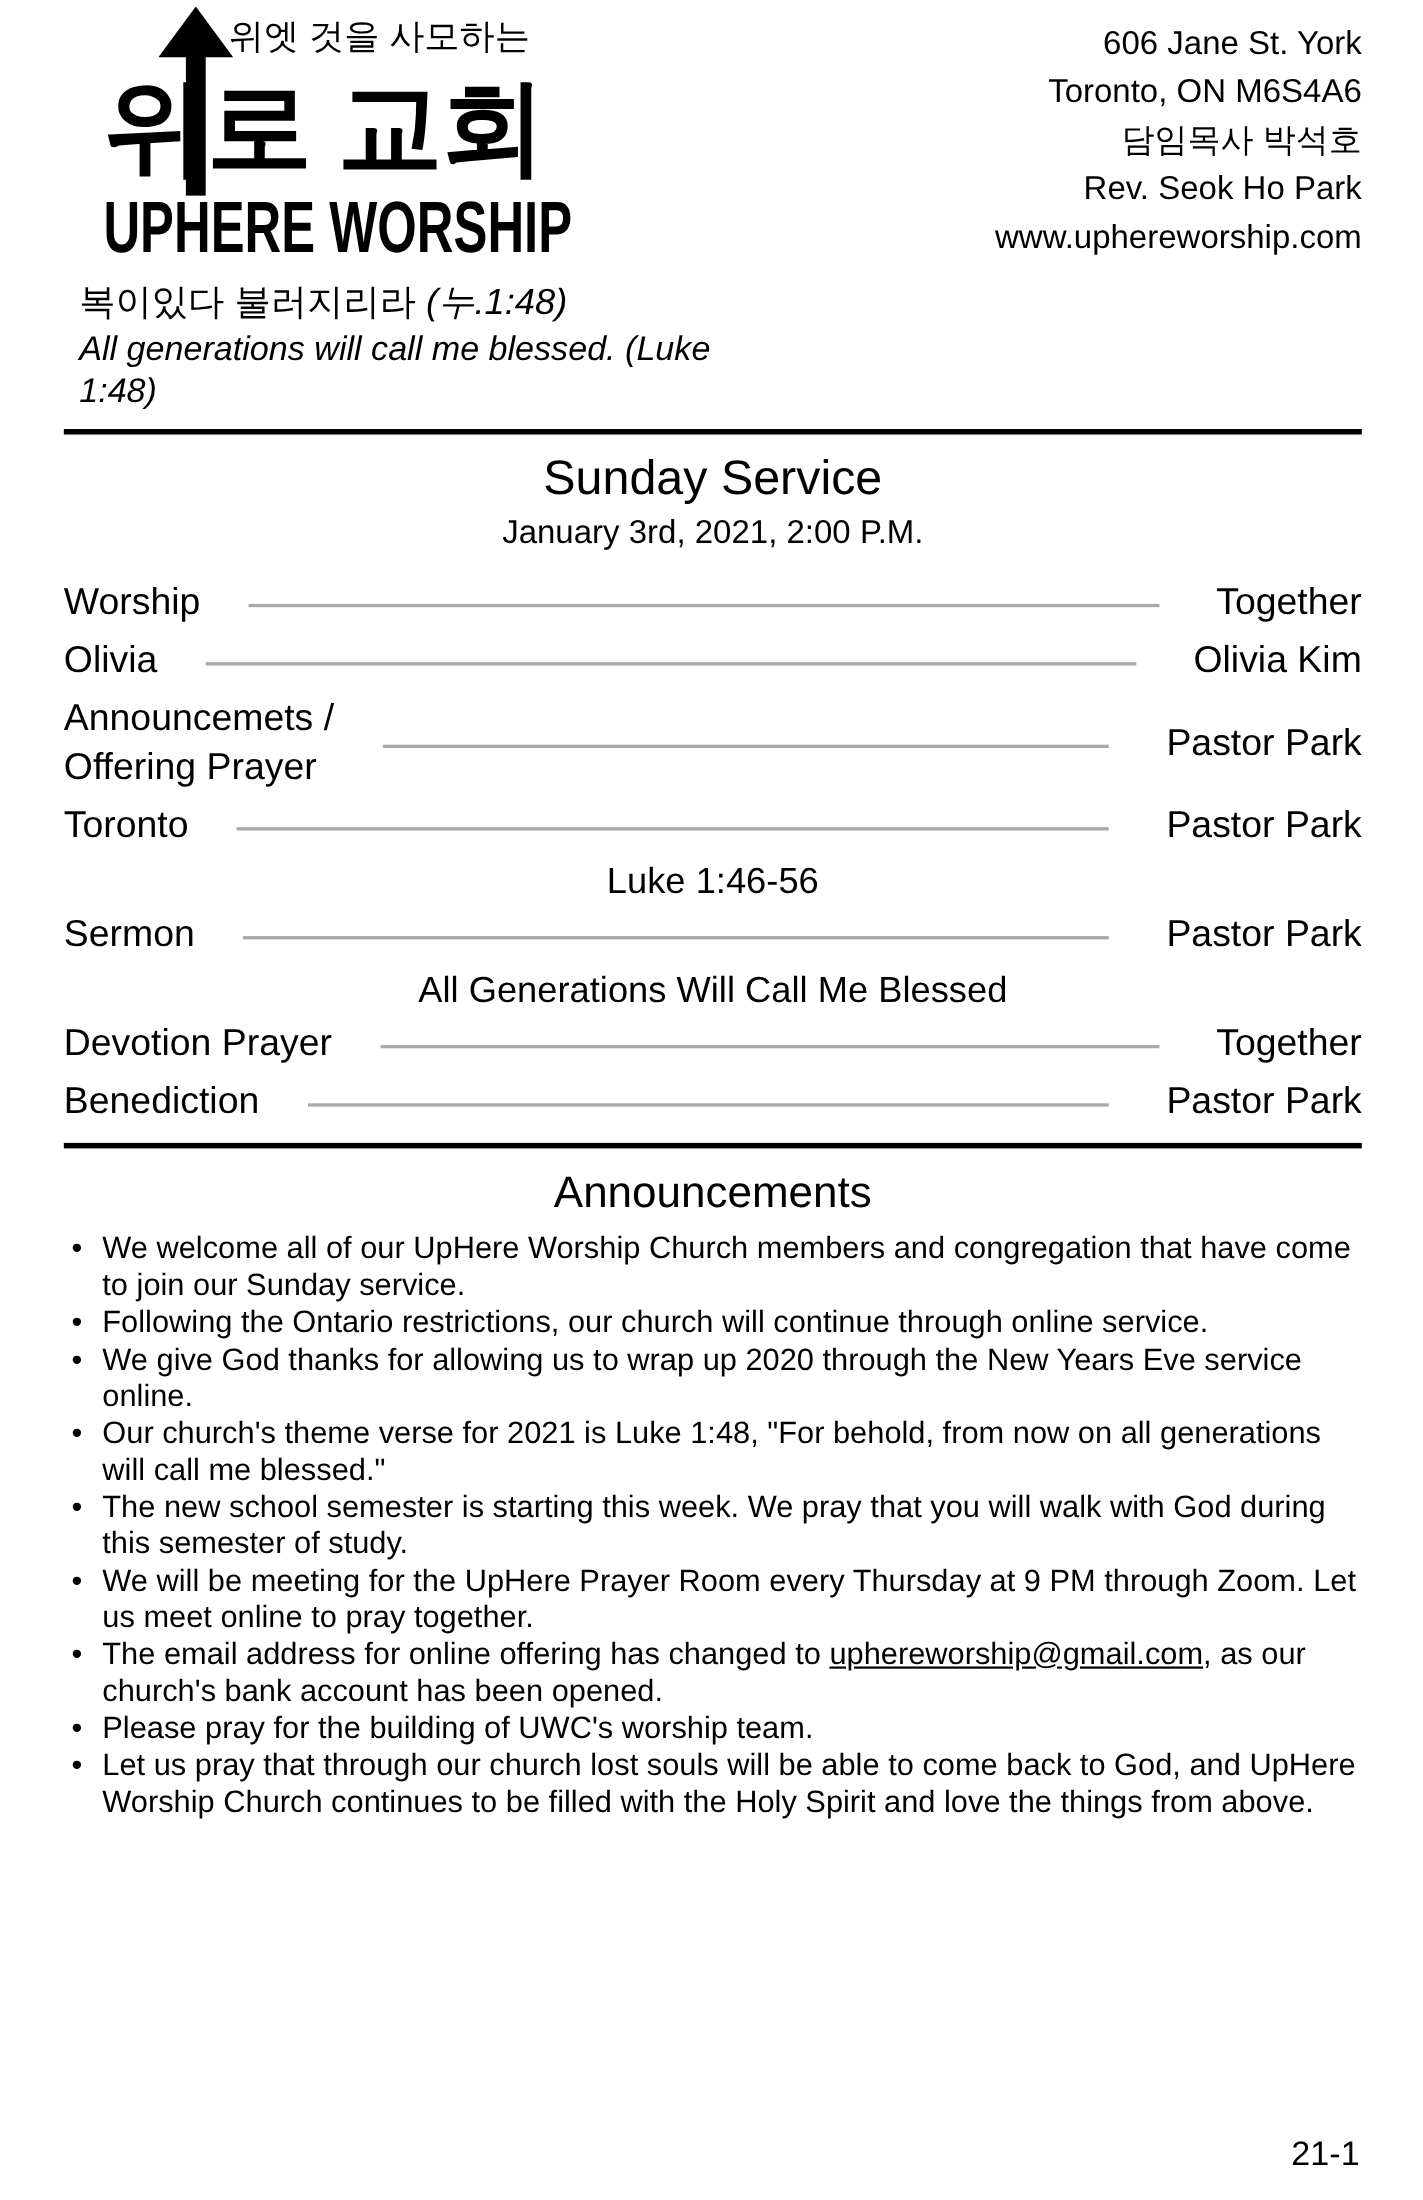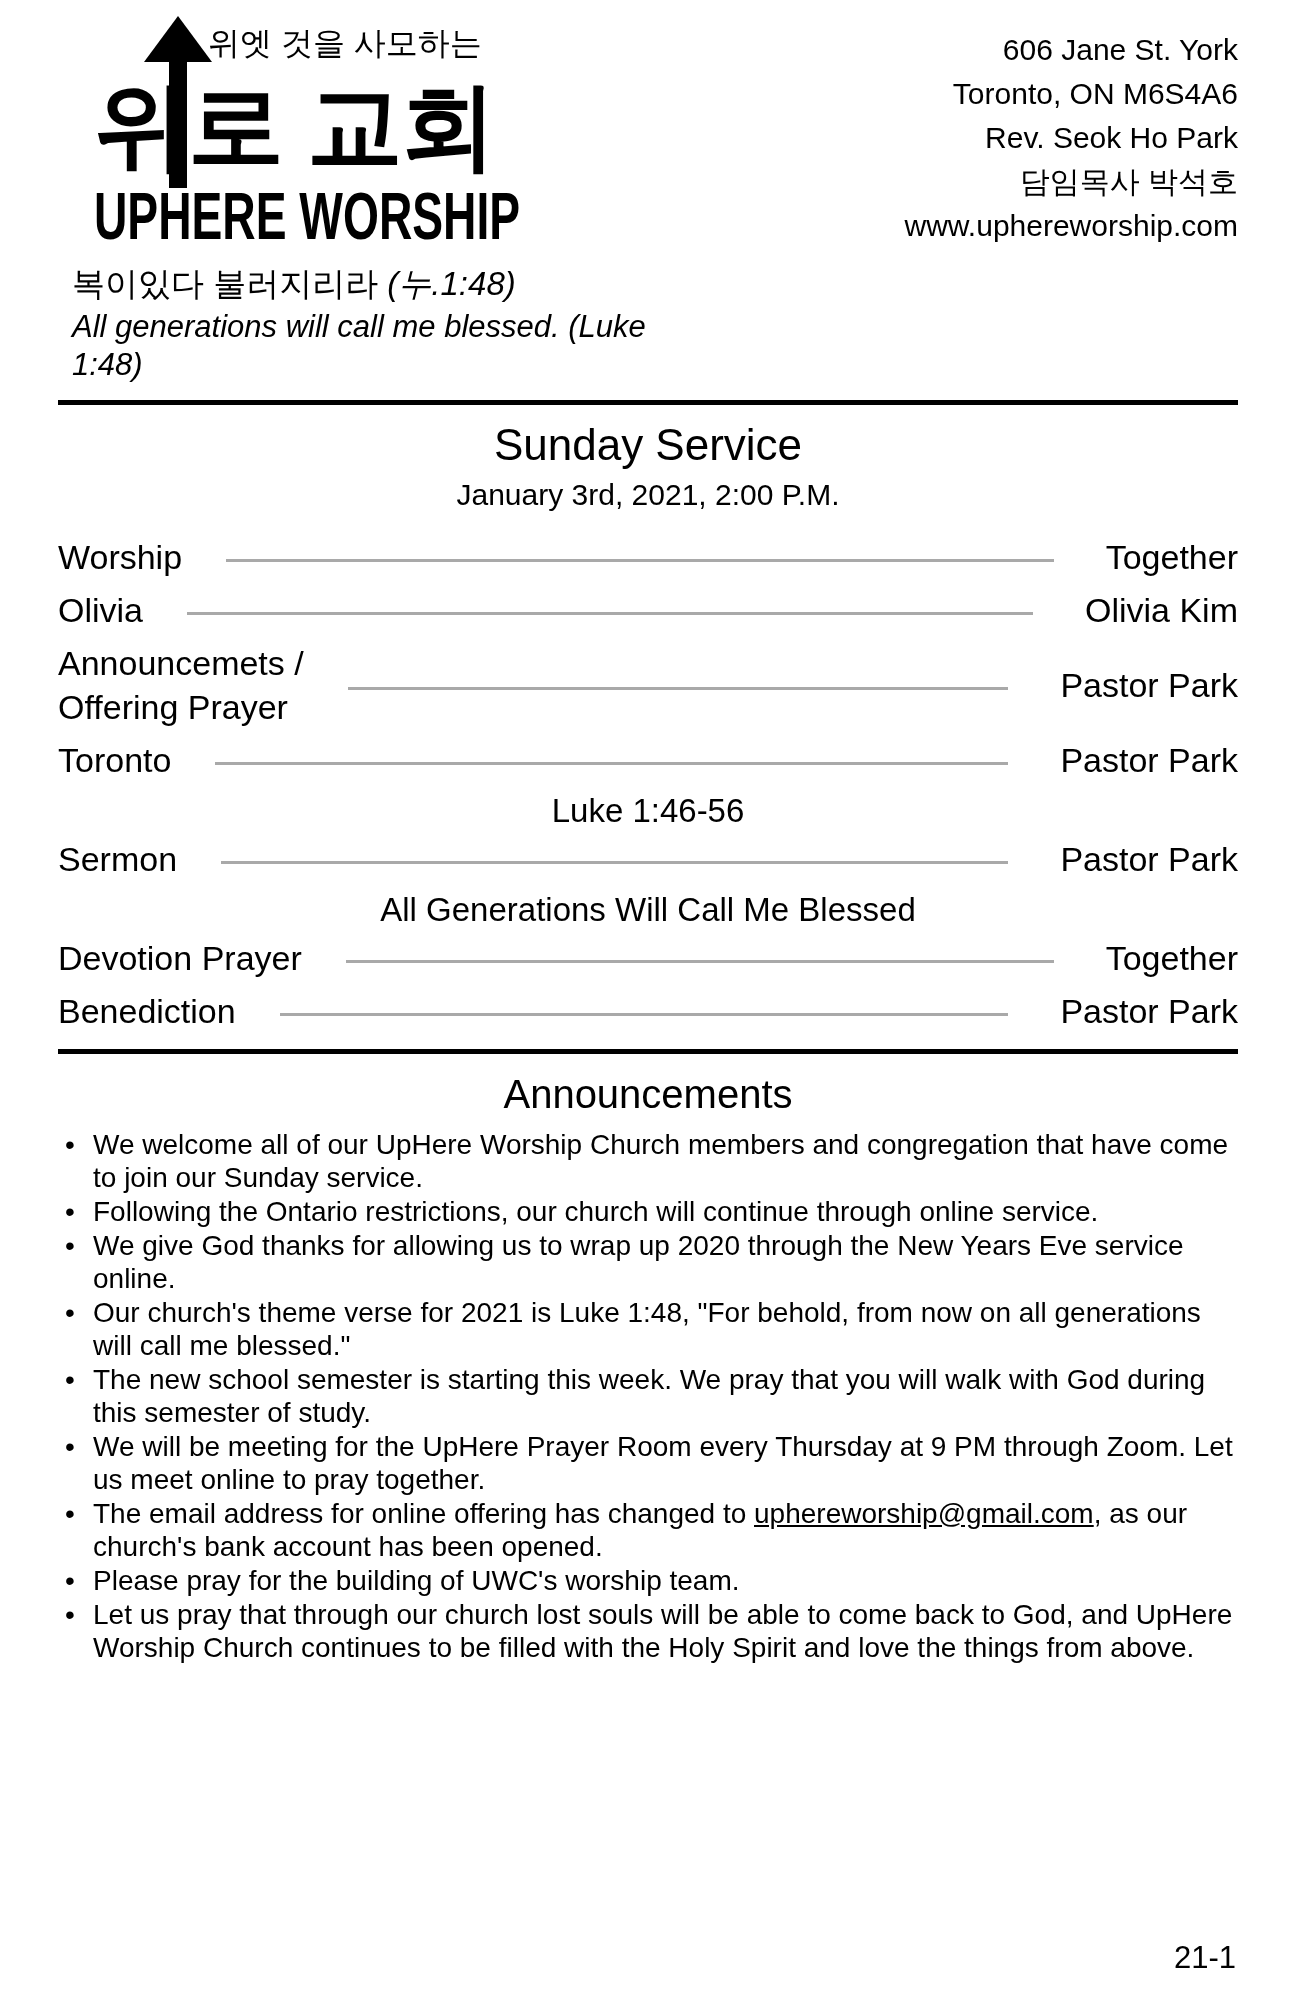--- a/index.html
+++ b/index.html
@@ -2,21 +2,21 @@
 <html><head>
 <meta charset="utf-8">
 <style>
   html, body { margin: 0; padding: 0; background: #ffffff; }
   .page {
     position: relative;
     width: 1294px;
     height: 2000px;
     margin: 0 auto;
     box-sizing: border-box;
-    padding: 14px 56px 0 58px;
+    padding: 4px 56px 0 58px;
     background: #ffffff;
     color: #000000;
     font-family: "Liberation Sans", sans-serif;
     overflow: hidden;
   }
 
   
   .header { display: flex; justify-content: space-between; }
   .logo-block { position: relative; width: 620px; }
   .arrow-svg { position: absolute; left: 86px; top: 2px; width: 68px; height: 172px; }
@@ -69,22 +69,22 @@
       </svg>
       <div class="kr-tagline">위엣 것을 사모하는</div>
       <div class="kr-name">위로 교회</div>
       <div class="en-name">UPHERE WORSHIP</div>
       <div class="verse-kr"><span>복이있다 불러지리라 </span><span class="ref">(누.1:48)</span></div>
       <div class="verse-en">All generations will call me blessed. (Luke 1:48)</div>
     </div>
     <div class="contact" id="contact">
         <div>606 Jane St. York</div>
         <div>Toronto, ON M6S4A6</div>
+        <div>담임목사 박석호</div>
         <div>Rev. Seok Ho Park</div>
-        <div>담임목사 박석호</div>
         <div>www.uphereworship.com</div>
       </div>
   </header>
 
   <hr class="rule rule-1">
 
   <section>
     <h1 class="svc-title">Sunday Service</h1>
     <div class="svc-date">January 3rd, 2021, 2:00 P.M.</div>
     <div class="program" id="program">

